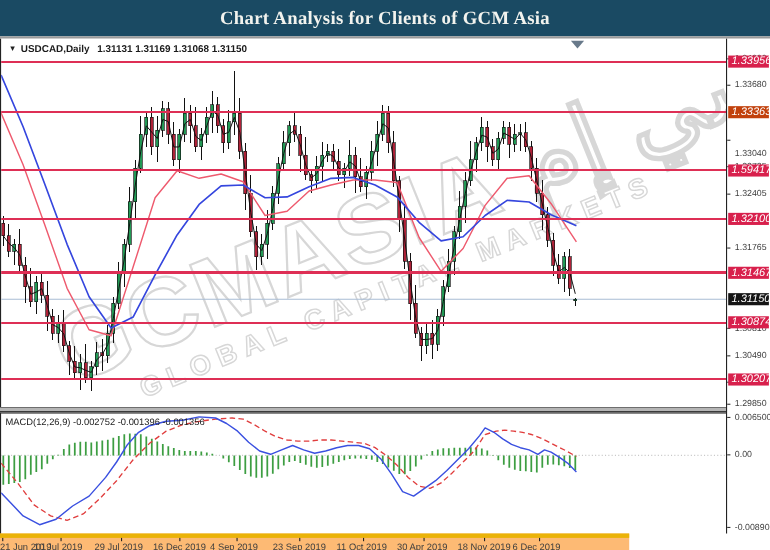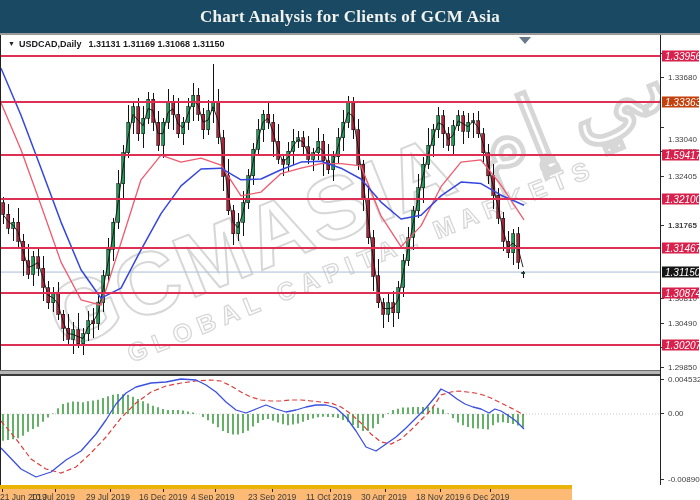--- a/index.html
+++ b/index.html
@@ -293,20 +293,21 @@
         <line x1="0" y1="199.0" x2="660" y2="199.0" stroke="#de2f55" stroke-width="2" shape-rendering="crispEdges"></line>
         <line x1="0" y1="247.7" x2="660" y2="247.7" stroke="#de2f55" stroke-width="2" shape-rendering="crispEdges"></line>
         <line x1="0" y1="293.3" x2="660" y2="293.3" stroke="#de2f55" stroke-width="2" shape-rendering="crispEdges"></line>
         <line x1="0" y1="344.6" x2="660" y2="344.6" stroke="#de2f55" stroke-width="2" shape-rendering="crispEdges"></line>
       </svg>
   </div>
 
   <div id="midsep"></div>
 
   <div id="macd-panel" class="panel">
+    <div class="macdlab">MACD(12,26,9) -0.002752 -0.001396 -0.001356</div>
     <svg id="svg-macd" width="660" height="110" viewBox="0 375 660 110">
         <line x1="0" y1="413" x2="660" y2="413" stroke="#c9c9c9" stroke-width="1" stroke-dasharray="1,2"></line>
         <line x1="2" y1="413" x2="2" y2="439.7" stroke="#3d9e42" stroke-width="1.6"></line>
         <line x1="7" y1="413" x2="7" y2="439.0" stroke="#3d9e42" stroke-width="1.6"></line>
         <line x1="12" y1="413" x2="12" y2="438.2" stroke="#3d9e42" stroke-width="1.6"></line>
         <line x1="17" y1="413" x2="17" y2="437.2" stroke="#3d9e42" stroke-width="1.6"></line>
         <line x1="22" y1="413" x2="22" y2="434.7" stroke="#3d9e42" stroke-width="1.6"></line>
         <line x1="27" y1="413" x2="27" y2="430.7" stroke="#3d9e42" stroke-width="1.6"></line>
         <line x1="32" y1="413" x2="32" y2="428.1" stroke="#3d9e42" stroke-width="1.6"></line>
         <line x1="37" y1="413" x2="37" y2="425.7" stroke="#3d9e42" stroke-width="1.6"></line>
@@ -417,31 +418,31 @@
       <div class="axlab" style="top: 17.8462px;">1.34000</div>
       <div class="axtick" style="top: 42.4615px;"></div>
       <div class="axlab" style="top: 42.4615px;">1.33680</div>
       <div class="axtick" style="top: 91.6923px;"></div>
       <div class="axlab" style="top: 91.6923px; margin-top: 12px;">1.33040</div>
       <div class="axtick" style="top: 115.923px;"></div>
       <div class="axlab" style="top: 115.923px;">1.32725</div>
       <div class="axtick" style="top: 140.538px;"></div>
       <div class="axlab" style="top: 140.538px;">1.32405</div>
       <div class="axtick" style="top: 189.769px;"></div>
-      <div class="axlab" style="top: 189.769px; font-weight: bold;">1.31765</div>
+      <div class="axlab" style="top: 189.769px;">1.31765</div>
       <div class="axtick" style="top: 263.231px;"></div>
       <div class="axlab" style="top: 263.231px;">1.30810</div>
       <div class="axtick" style="top: 287.846px;"></div>
       <div class="axlab" style="top: 287.846px;">1.30490</div>
       <div class="axtick" style="top: 312.462px;"></div>
       <div class="axlab" style="top: 312.462px;">1.30170</div>
       <div class="axtick" style="top: 332px;"></div>
       <div class="axlab" style="top: 332px;">1.29850</div>
       <div class="axtick" style="top: 344.179px;"></div>
-      <div class="axlab" style="top: 344.179px;">0.004532</div>
+      <div class="axlab" style="top: 344.179px;">0.006500</div>
       <div class="axtick" style="top: 378px;"></div>
       <div class="axlab" style="top: 378px;">0.00</div>
       <div class="axtick" style="top: 444.425px;"></div>
       <div class="axlab" style="top: 444.425px;">-0.008901</div>
       <div class="pricebox" style="top: 21.2308px; background: rgb(216, 32, 76);">1.33956</div>
       <div class="pricebox" style="top: 66.8462px; background: #c2410c;">1.33363</div>
       <div class="pricebox" style="top: 119.615px; background: rgb(216, 32, 76);">1.59417</div>
       <div class="pricebox" style="top: 164px; background: rgb(216, 32, 76);">1.32100</div>
       <div class="pricebox" style="top: 212.692px; background: rgb(216, 32, 76);">1.31467</div>
       <div class="pricebox" style="top: 258.308px; background: rgb(216, 32, 76);">1.30874</div>

